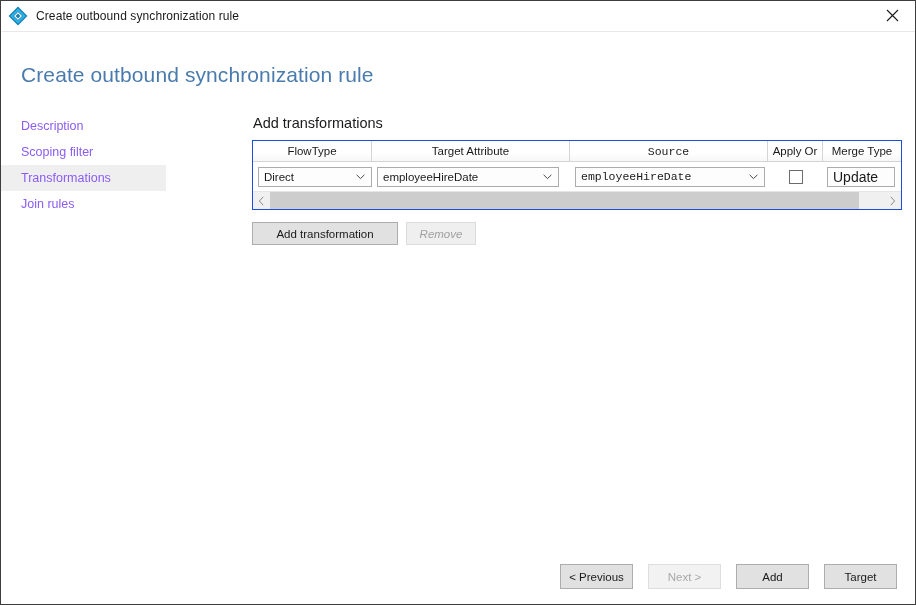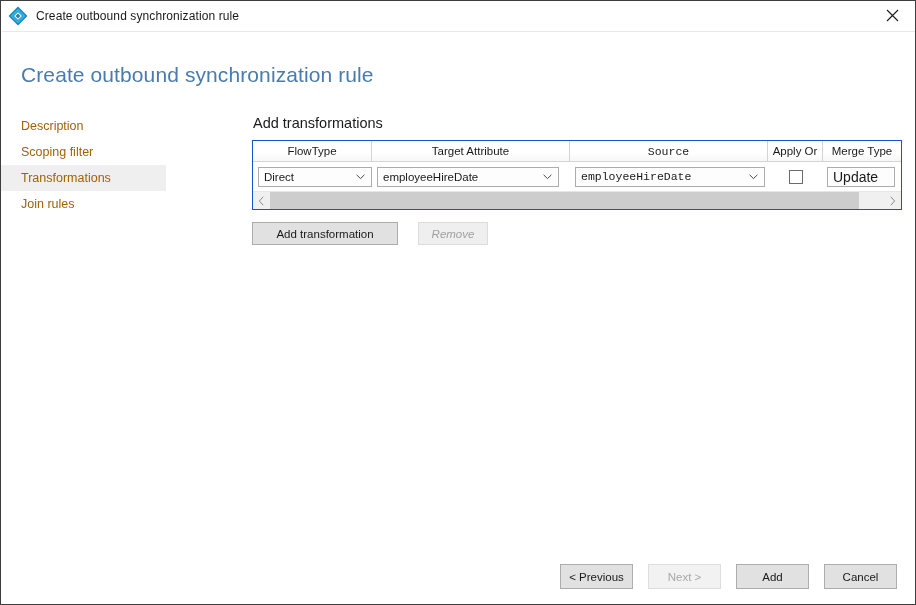--- a/index.html
+++ b/index.html
@@ -85,21 +85,21 @@
     left: 0;
     top: 112px;
     width: 200px;
   }
   .nav-item {
     position: relative;
     height: 26px;
     line-height: 26px;
     padding-left: 20px;
     font-size: 12.5px;
-    color: #a16207;
+    color: #8b5cf6;
     white-space: nowrap;
     cursor: default;
   }
   .nav-item.selected {
     background: #efefef;
     width: 165px;
     box-sizing: border-box;
   }
 
   
@@ -248,21 +248,21 @@
     width: 96%;
     height: 17px;
     background: #cdcdcd;
     cursor: default;
   }
 
   
   .btn-row {
     margin-top: 12px;
     display: flex;
-    gap: 20px;
+    gap: 8px;
   }
   .btn {
     box-sizing: border-box;
     height: 23px;
     min-width: 70px;
     background: #e1e1e1;
     border: 1px solid #adadad;
     font-size: 11.5px;
     color: #1a1a1a;
     font-family: "Liberation Sans", sans-serif;
@@ -425,16 +425,16 @@
       <div class="btn wide">Add transformation</div>
       <div class="btn remove disabled">Remove</div>
     </div>
 
   </div>
 
   <div class="footer">
     <div class="btn">&lt; Previous</div>
     <div class="btn disabled">Next &gt;</div>
     <div class="btn">Add</div>
-    <div class="btn">Cancel</div>
+    <div class="btn">Target</div>
   </div>
 
 </div>
 
 </body></html>

